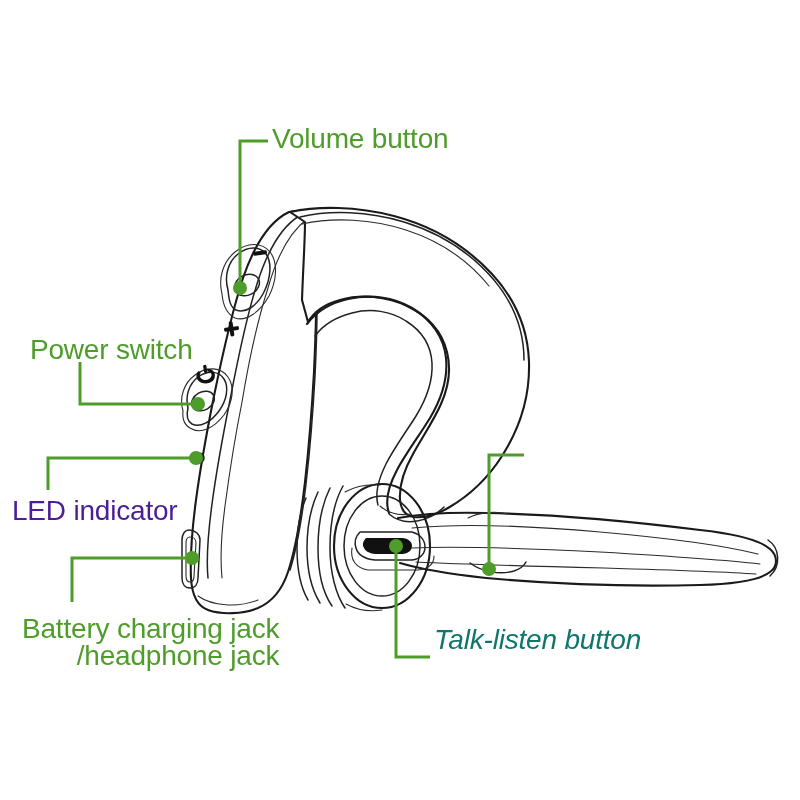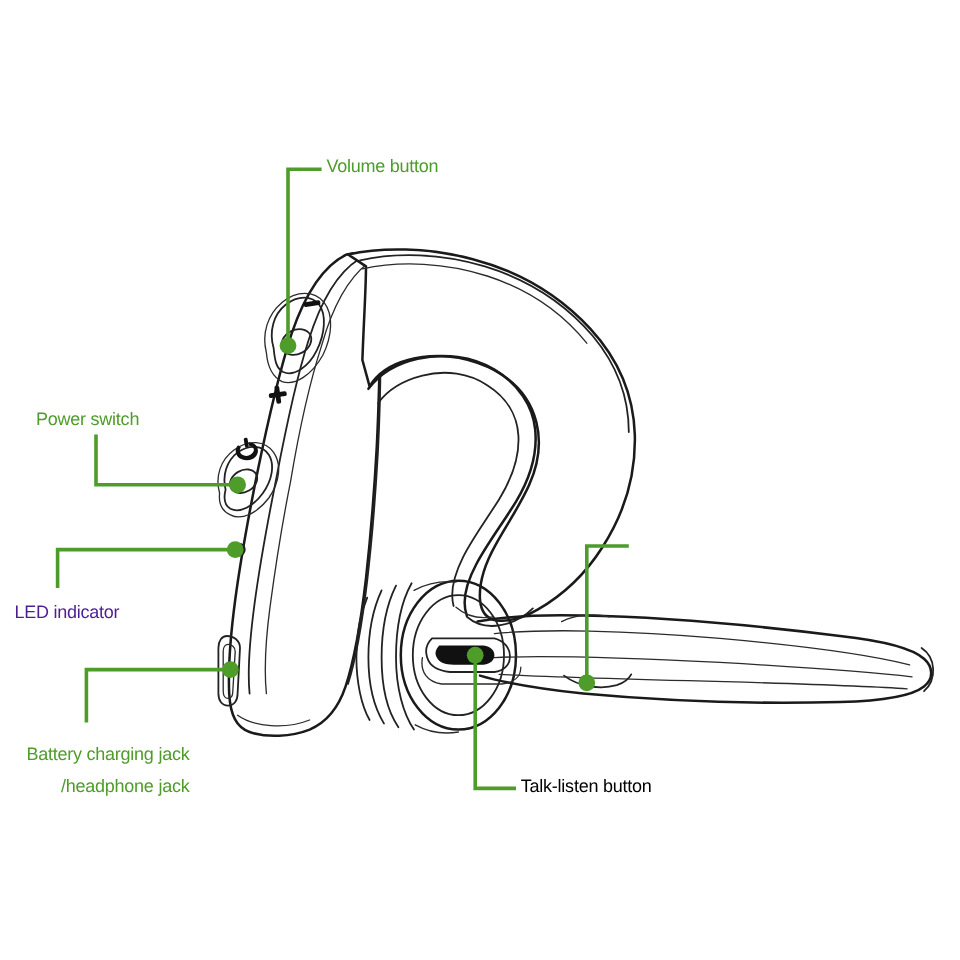--- a/index.html
+++ b/index.html
@@ -66,21 +66,21 @@
     stroke-linecap: butt;
     stroke-linejoin: miter;
   }
   .leader-dot {
     stroke: none;
   }
   .callout-label {
     position: absolute;
     white-space: pre;
     font-family: "Liberation Sans", sans-serif;
-    font-size: 15px;
+    font-size: 28px;
     line-height: 26px;
     letter-spacing: -0.2px;
   }
   .callout-label.two-line {
     line-height: 27px;
     text-align: right;
   }
 </style>
 </head>
 <body>
@@ -366,15 +366,15 @@
   <div class="callout-label" style="left:272px; top:126px; color:#4e9c2a;">Volume button</div>
 
   <div class="callout-label" style="left:30px; top:337px; color:#4e9c2a;">Power switch</div>
 
   <div class="callout-label" style="left:12px; top:498px; color:#4c1d95;">LED indicator</div>
 
   <div class="callout-label two-line" style="left:22px; top:615px; color:#4e9c2a;">Battery charging jack
 /headphone jack</div>
 
 
-  <div class="callout-label" style="left:434px; top:643px; color:#000000;">Talk-listen button</div>
+  <div class="callout-label" style="left:434px; top:627px; color:#0f766e;font-style:italic;">Talk-listen button</div>
 
 </div>
 
 </body></html>

